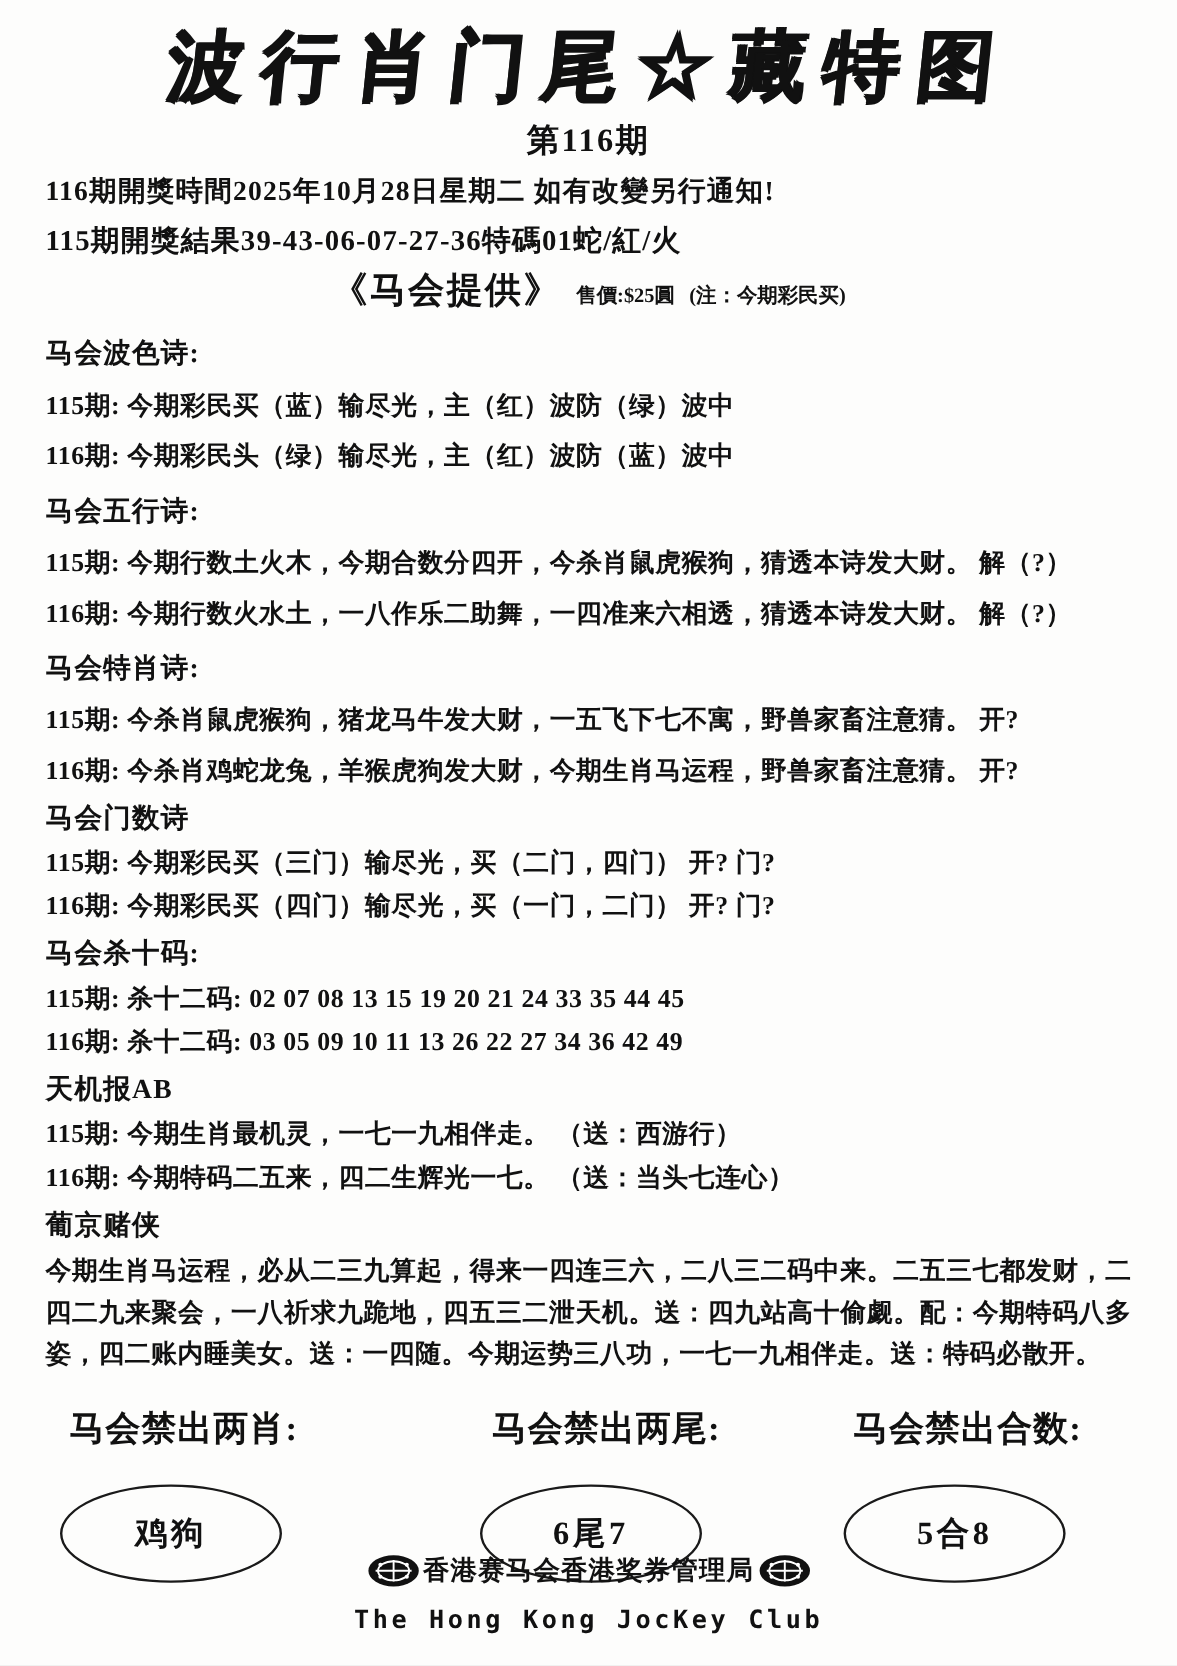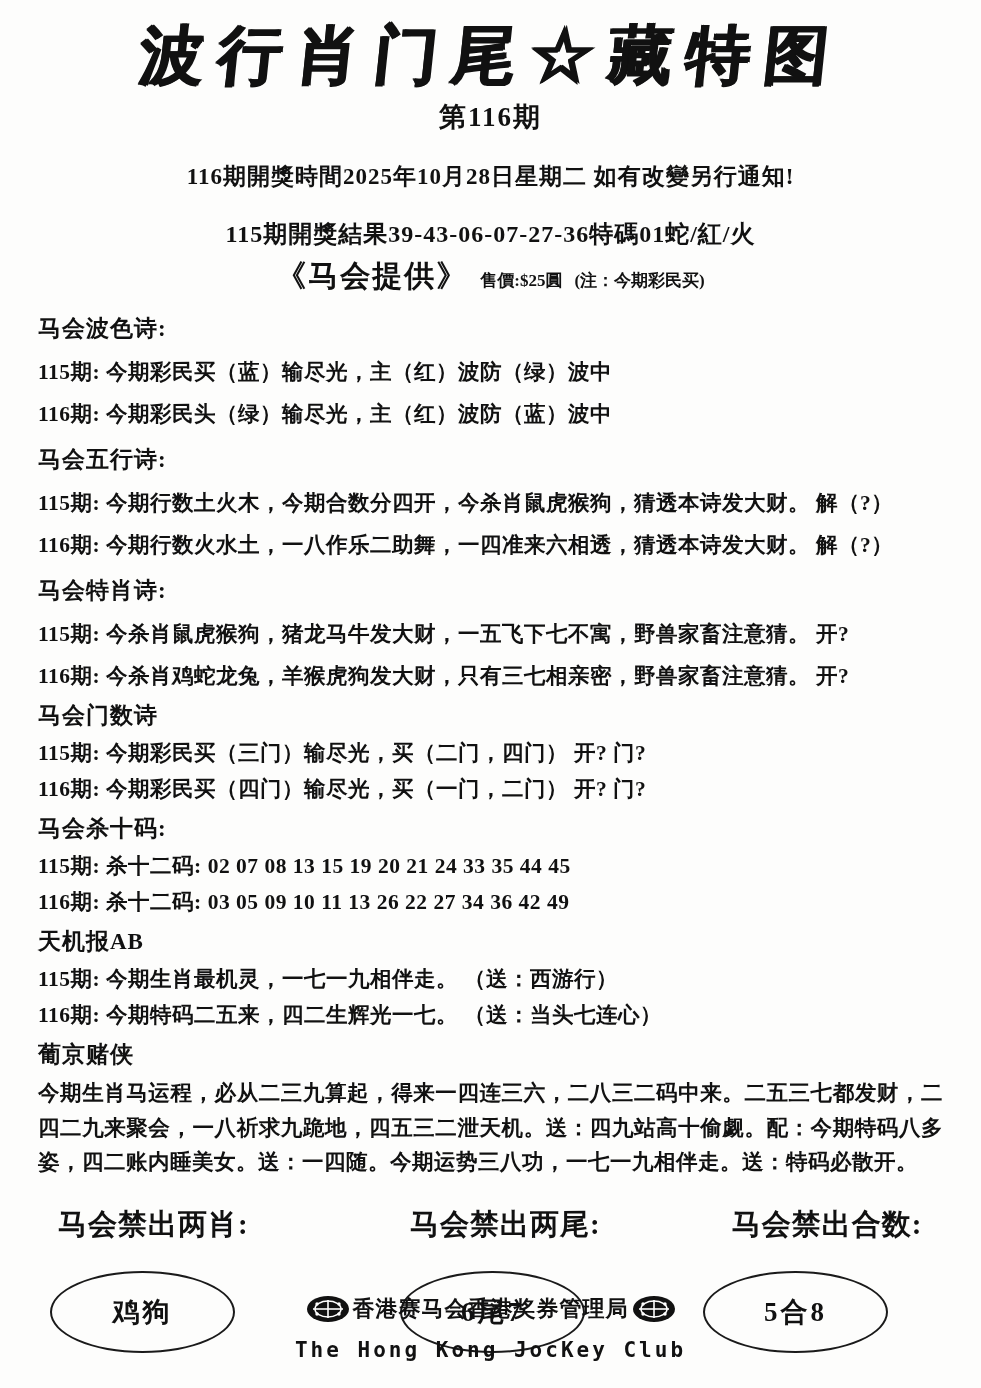--- a/index.html
+++ b/index.html
@@ -27,23 +27,22 @@
     white-space: nowrap;
   }
   .issue-no {
     text-align: center;
     font-size: 27px;
     font-weight: 700;
     margin-top: 10px;
     letter-spacing: 2px;
   }
   .notice-line, .result-line {
-    text-align: center;
-    font-weight: 700;
-    margin-top: 26px;
+    font-weight: 700;
+    margin-top: 9px;
     letter-spacing: 1px;
   }
   .notice-line { font-size: 23px; }
   .result-line { font-size: 24px; }
   .provider-line {
     text-align: center;
     margin-top: 6px;
     font-weight: 700;
   }
   .provider-name { font-size: 30px; letter-spacing: 2px; }
@@ -80,21 +79,21 @@
     margin-top: 26px;
   }
   .ban-cell { display: flex; flex-direction: column; }
   .ban-label {
     font-size: 29px;
     font-weight: 700;
     letter-spacing: 1px;
     padding-left: 20px;
   }
   .ban-cell:nth-child(2) .ban-label { padding-left: 80px; }
-  .ban-cell:nth-child(3) .ban-label { padding-left: 60px; text-align: center; }
+  .ban-cell:nth-child(3) .ban-label { padding-left: 60px; }
   .ban-oval {
     margin-top: 26px;
     width: 185px;
     height: 82px;
     border: 2.5px solid #1a1a1a;
     border-radius: 50%;
     display: flex;
     align-items: center;
     justify-content: center;
     font-size: 27px;
@@ -156,21 +155,21 @@
 
     <div class="section roomy">
       <div class="section-heading">马会五行诗:</div>
       <div class="poem-line">115期: 今期行数土火木，今期合数分四开，今杀肖鼠虎猴狗，猜透本诗发大财。 解（?）</div>
       <div class="poem-line">116期: 今期行数火水土，一八作乐二助舞，一四准来六相透，猜透本诗发大财。 解（?）</div>
     </div>
 
     <div class="section roomy">
       <div class="section-heading">马会特肖诗:</div>
       <div class="poem-line">115期: 今杀肖鼠虎猴狗，猪龙马牛发大财，一五飞下七不寓，野兽家畜注意猜。 开?</div>
-      <div class="poem-line">116期: 今杀肖鸡蛇龙兔，羊猴虎狗发大财，只有三七相亲密，野兽家畜注意猜。 开?</div>
+      <div class="poem-line">116期: 今杀肖鸡蛇龙兔，羊猴虎狗发大财，今期生肖马运程，野兽家畜注意猜。 开?</div>
     </div>
 
 
     <div class="section">
       <div class="section-heading">马会门数诗</div>
       <div class="poem-line">115期: 今期彩民买（三门）输尽光，买（二门，四门） 开? 门?</div>
       <div class="poem-line">116期: 今期彩民买（四门）输尽光，买（一门，二门） 开? 门?</div>
     </div>
 
     <div class="section">

